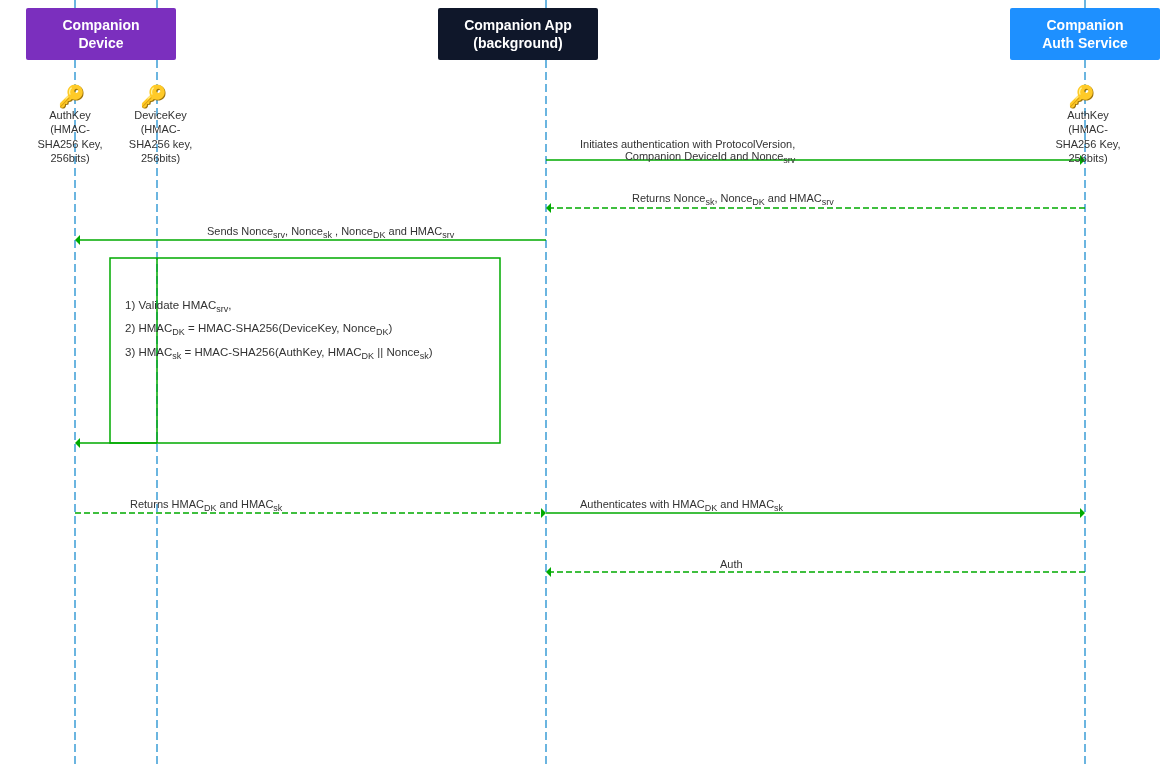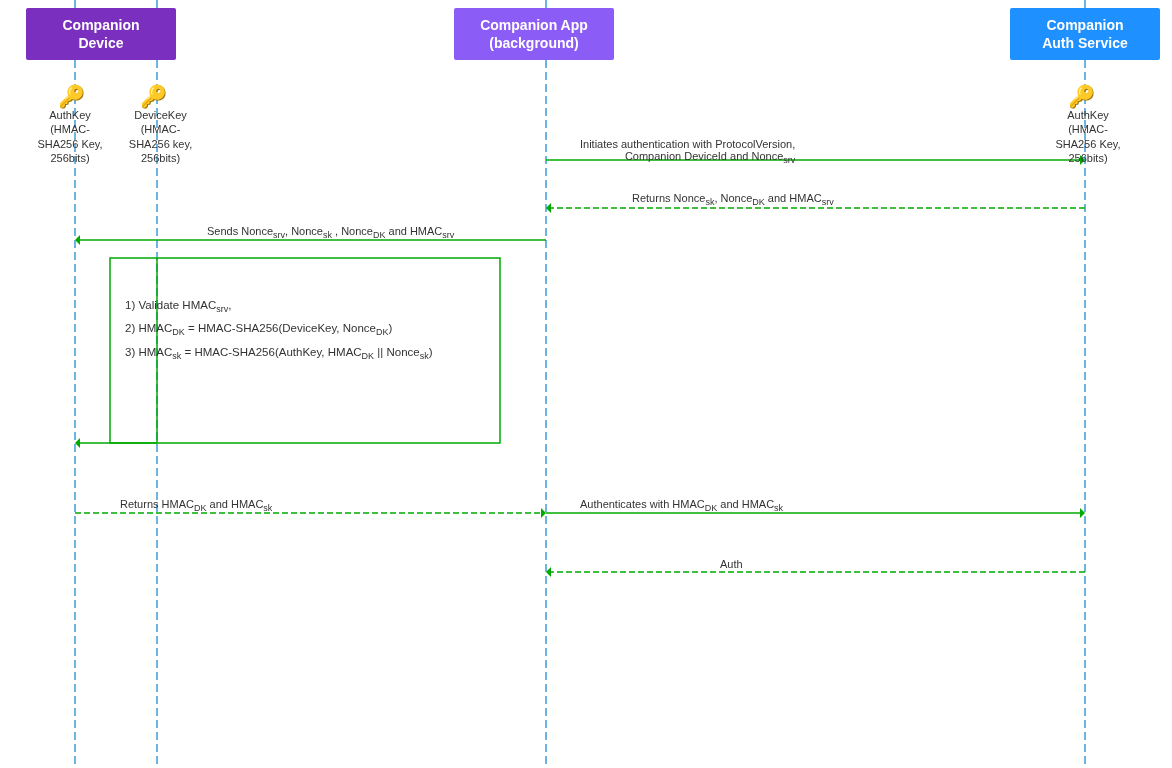--- a/index.html
+++ b/index.html
@@ -108,21 +108,21 @@
 
     <line x1="1085" y1="572" x2="551" y2="572" stroke="#00AA00" stroke-width="1.5" stroke-dasharray="6,3"></line>
     <polygon points="551,567 546,572 551,577" fill="#00AA00"></polygon>
 
   </svg>
 
   <div class="actor-box" style="left:26px; top:8px; width:150px; background:#7B2FBE;">
     Companion<br>Device
   </div>
 
-  <div class="actor-box" style="left:454px; top:8px; width:160px; background:#8b5cf6;">
+  <div class="actor-box" style="left:438px; top:8px; width:160px; background:#0f172a;">
     Companion App<br>(background)
   </div>
 
   <div class="actor-box actor-box-blue" style="left:1010px; top:8px; width:150px; background:#1E90FF;">
     Companion<br>Auth Service
   </div>
 
   <div class="key-icon" style="left:58px; top:84px; color:#1E90FF;">🔑</div>
   <div class="key-label" style="left:30px; top:108px; width:80px; font-size:11px; color:#333; text-align:center;">
     AuthKey<br>(HMAC-<br>SHA256 Key,<br>256bits)
@@ -150,21 +150,21 @@
   <div class="msg-label" style="left:160px; top:225px; font-size:11px; color:#333; white-space:nowrap;margin-left:47px;">
     Sends Nonce<sub style="font-size:9px;">srv</sub>, Nonce<sub style="font-size:9px;">sk</sub> , Nonce<sub style="font-size:9px;">DK</sub> and HMAC<sub style="font-size:9px;">srv</sub>
   </div>
 
   <div style="position:absolute; left:125px; top:295px; width:370px; font-size:11.5px; color:#333; line-height:1.9;">
     1) Validate HMAC<sub style="font-size:9px;">srv</sub>,<br>
     2) HMAC<sub style="font-size:9px;">DK</sub> = HMAC-SHA256(DeviceKey, Nonce<sub style="font-size:9px;">DK</sub>)<br>
     3) HMAC<sub style="font-size:9px;">sk</sub> = HMAC-SHA256(AuthKey, HMAC<sub style="font-size:9px;">DK</sub> || Nonce<sub style="font-size:9px;">sk</sub>)
   </div>
 
-  <div class="msg-label" style="left:120px; top:498px; font-size:11px; color:#333; white-space:nowrap;">
+  <div class="msg-label" style="left:130px; top:498px; font-size:11px; color:#333; white-space:nowrap;">
     Returns HMAC<sub style="font-size:9px;">DK</sub> and HMAC<sub style="font-size:9px;">sk</sub>
   </div>
 
   <div class="msg-label" style="left:580px; top:498px; font-size:11px; color:#333; white-space:nowrap;">
     Authenticates with HMAC<sub style="font-size:9px;">DK</sub> and HMAC<sub style="font-size:9px;">sk</sub>
   </div>
 
   <div class="msg-label" style="left:720px; top:558px; font-size:11px; color:#333; white-space:nowrap;">
     Auth
   </div>

